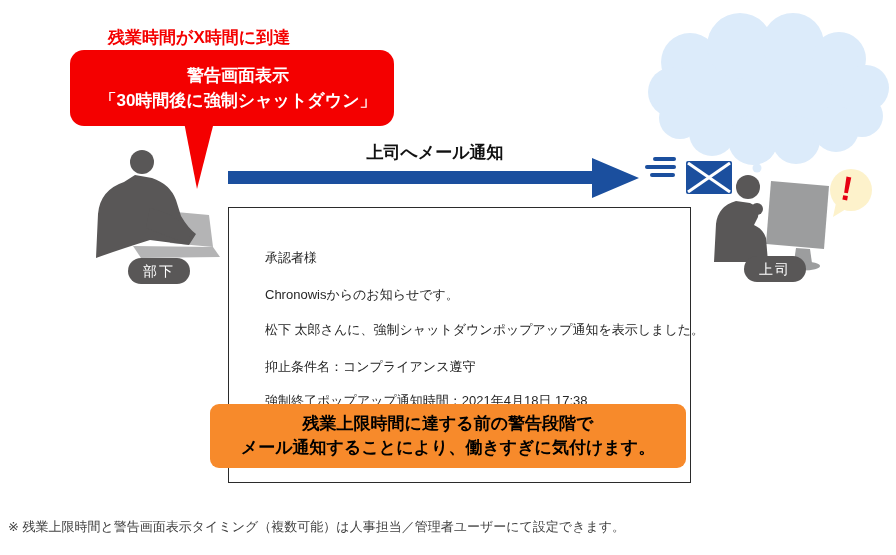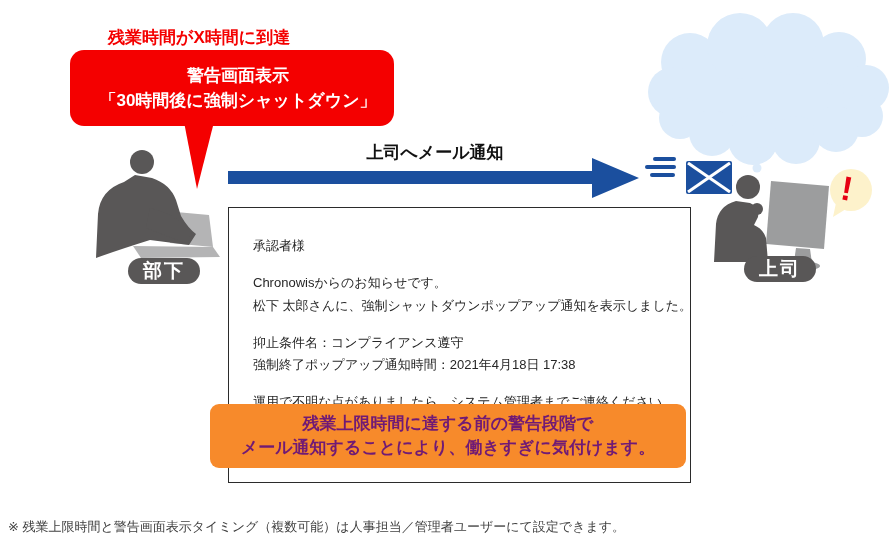--- a/index.html
+++ b/index.html
@@ -13,29 +13,29 @@
                   display:flex;flex-direction:column;justify-content:center;align-items:center;z-index:3;padding-left:12px;}
   .warning-bubble .l{color:#fff;font-weight:bold;font-size:17px;line-height:1.5;white-space:nowrap;}
   
   .arrow-label{left:290px;top:141px;width:290px;text-align:center;font-size:17px;font-weight:bold;color:#111;white-space:nowrap;}
   
   .thought-text{left:658px;top:51px;width:224px;text-align:center;font-size:17px;font-weight:bold;
                 color:#2b2b2b;line-height:1.5;z-index:3;}
   
   .email-box{left:228px;top:207px;width:463px;height:276px;background:#fff;border:1px solid #2b2b2b;
              box-sizing:border-box;padding:25px 10px 0 20px;z-index:2;}
-  .email-box p{margin:4px;font-size:13px;color:#262626;line-height:1.45;white-space:nowrap;}
+  .email-box p{margin:16px;font-size:13px;color:#262626;line-height:1.45;white-space:nowrap;}
   .email-box p.gap{margin-bottom:18px;}
   
   .callout{left:210px;top:404px;width:476px;height:64px;background:#f78a2b;border-radius:9px;z-index:5;
            display:flex;flex-direction:column;justify-content:center;align-items:center;}
-  .callout .l{color:#701a75;font-weight:bold;font-size:17px;line-height:1.4;white-space:nowrap;}
+  .callout .l{color:#000000;font-weight:bold;font-size:17px;line-height:1.4;white-space:nowrap;}
   
   .pill{height:26px;line-height:26px;padding:0 15px;background:#595757;border-radius:14px;color:#fff;
-        font-size:19px;font-weight:bold;letter-spacing:2px;z-index:4;white-space:nowrap;}
+        font-size:14px;font-weight:normal;letter-spacing:2px;z-index:4;white-space:nowrap;}
   .pill-subordinate{left:128px;top:258px;}
   .pill-boss{left:744px;top:256px;}
   
   .excl{left:841px;top:170px;width:22px;font-size:34px;font-weight:bold;color:#e60012;
         transform:rotate(10deg);z-index:4;}
   
   .footnote{left:8px;top:518px;font-size:13px;color:#3f3f3f;white-space:nowrap;}
   svg.layer{position:absolute;left:0;top:0;z-index:1;}
 </style>
 </head>

